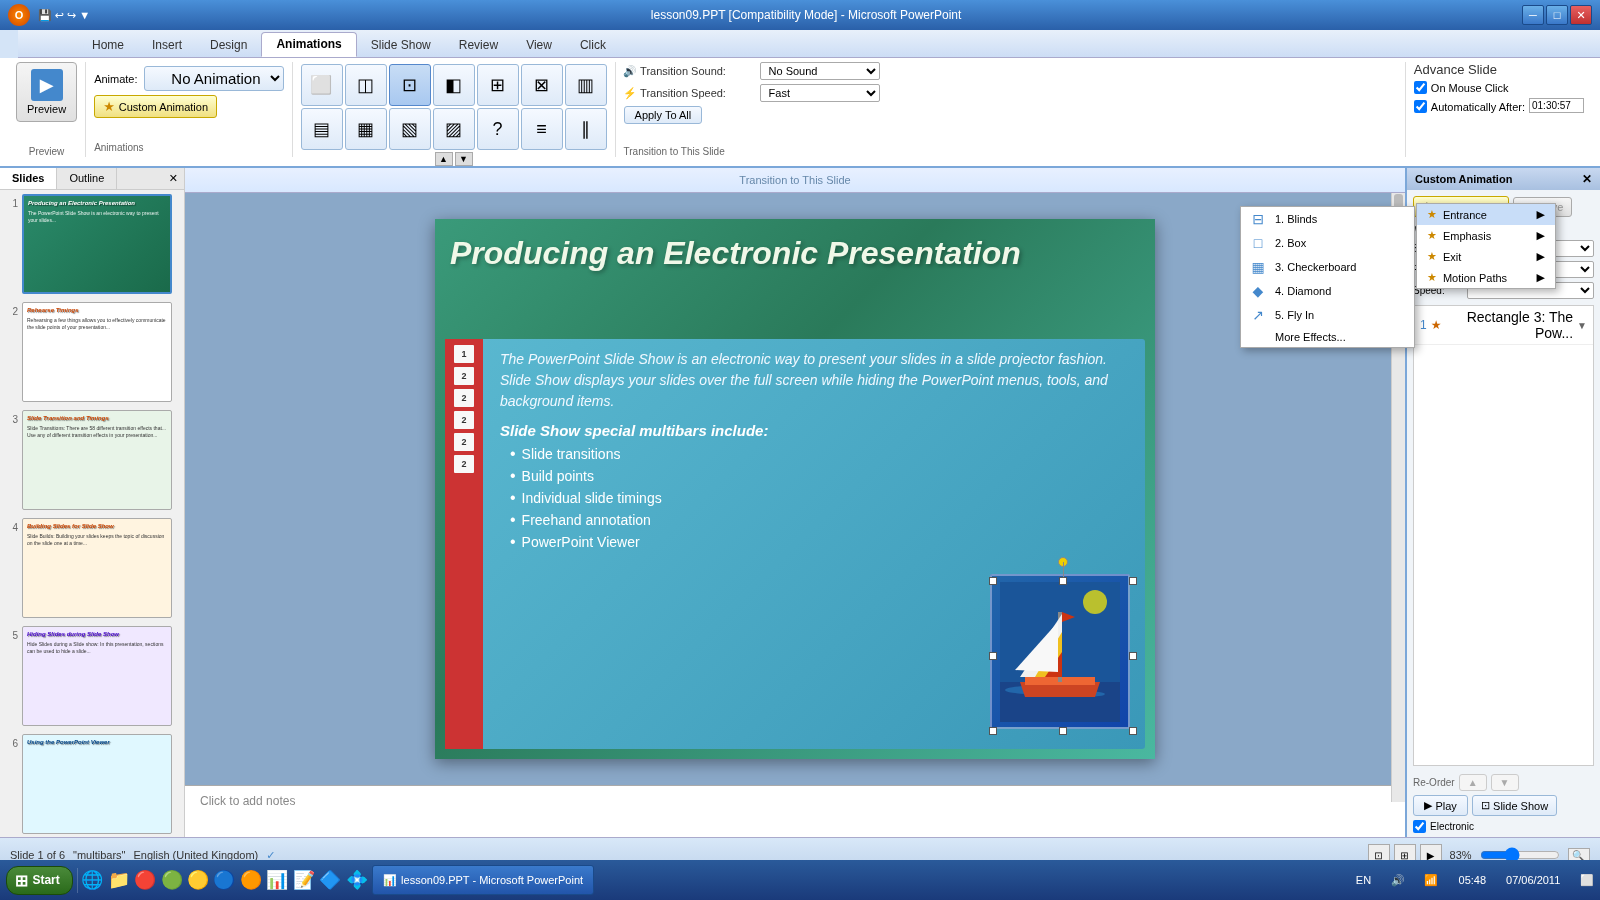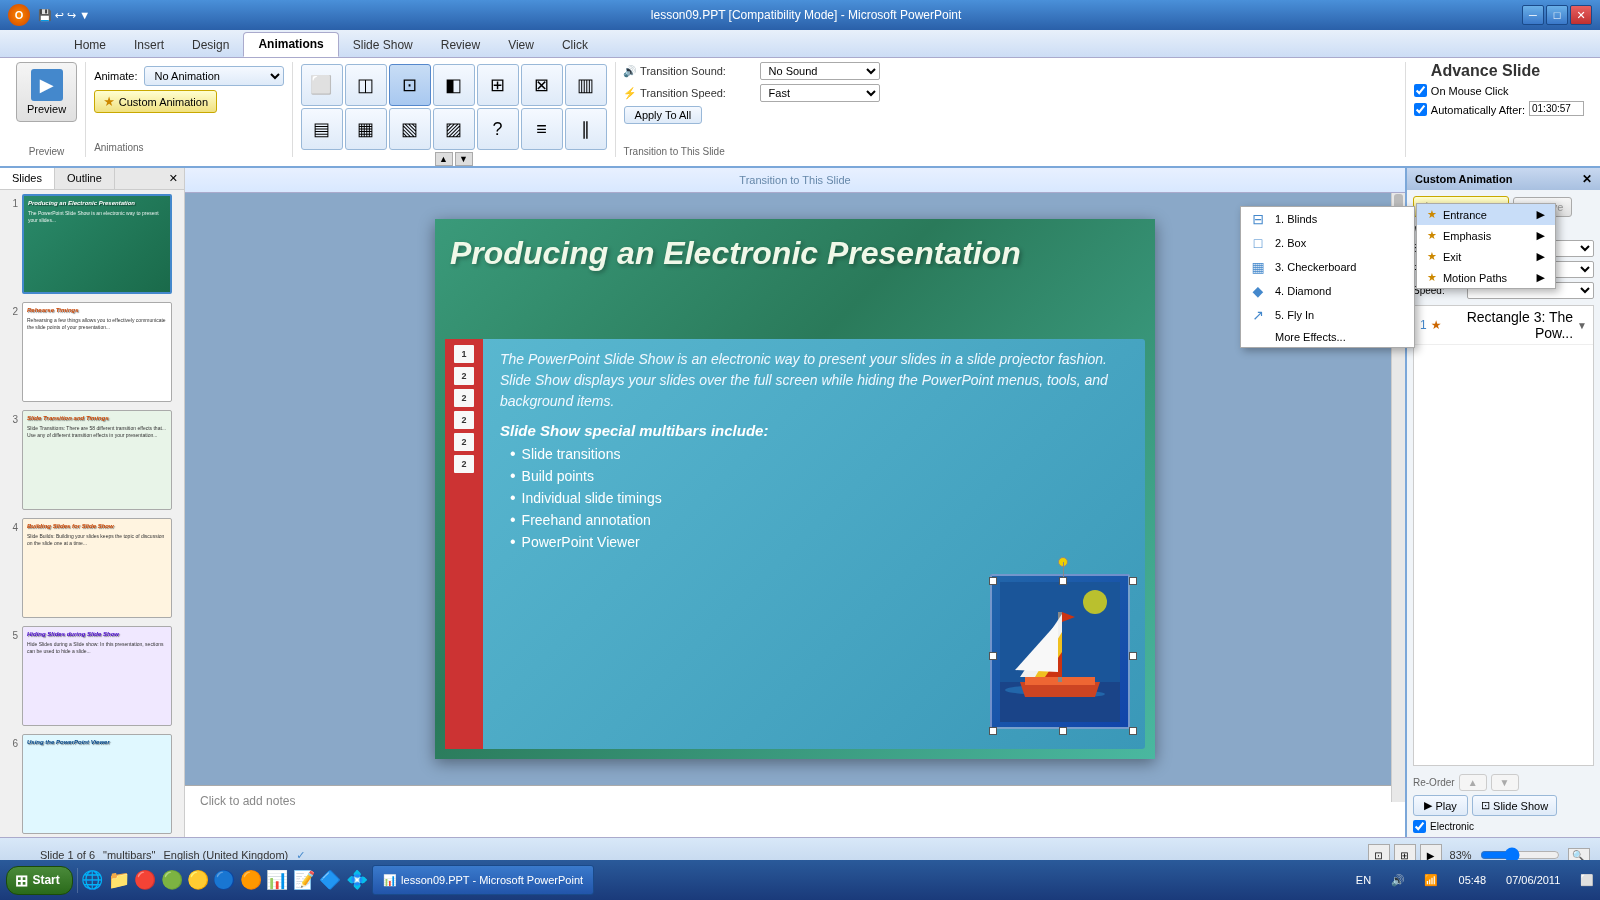--- a/index.html
+++ b/index.html
@@ -30,20 +30,21 @@
     .title-bar-btn.close { background: linear-gradient(to bottom, #e86060, #c03030); }
 
     
     .ribbon-tabs {
       background: linear-gradient(to bottom, #e8f0fa, #ccddf5);
       height: 28px;
       display: flex;
       align-items: flex-end;
       padding-left: 60px;
       border-bottom: 1px solid #aac;
+      margin-left: 18px;
     }
     .ribbon-tab {
       padding: 4px 14px 5px;
       font-size: 12px;
       cursor: pointer;
       border-radius: 4px 4px 0 0;
       color: #333;
     }
     .ribbon-tab.active {
       background: white;
@@ -111,23 +112,24 @@
       font-size: 18px;
     }
     .anim-btn.active { background: linear-gradient(to bottom, #c8ddf5, #a8c8f0); border-color: #5588cc; }
 
     
     .animate-select {
       background: linear-gradient(to bottom, #f5f9ff, #deeaf8);
       border: 1px solid #99b8d8;
       border-radius: 3px;
       padding: 2px 6px;
-      font-size: 11px;
+      font-size: 15px;
       cursor: pointer;
       width: 140px;
+      text-align: right;
     }
     .custom-anim-btn {
       background: linear-gradient(to bottom, #ffffd0, #f0e080);
       border: 1px solid #c8a800;
       border-radius: 3px;
       padding: 3px 8px;
       font-size: 11px;
       cursor: pointer;
       display: flex; align-items: center; gap: 4px;
     }
@@ -158,21 +160,21 @@
       background: linear-gradient(to bottom, #f5f9ff, #deeaf8);
       border: 1px solid #99b8d8;
       border-radius: 3px;
       padding: 2px 10px;
       font-size: 11px;
       cursor: pointer;
     }
 
     
     .advance-section { display: flex; flex-direction: column; gap: 4px; font-size: 11px; }
-    .advance-title { font-weight: bold; color: #333; font-size: 16px; margin-left: 17px; }
+    .advance-title { font-weight: normal; color: #333; font-size: 13px; }
     .checkbox-row { display: flex; align-items: flex-end; gap: 4px; }
 
     
     .main-area {
       display: flex;
       height: calc(900px - 30px - 28px - 110px - 28px - 35px);
     }
 
     
     .slides-panel {
@@ -187,21 +189,21 @@
       display: flex;
       background: #e8e8e8;
       border-bottom: 1px solid #ccc;
     }
     .slides-tab {
       padding: 4px 12px;
       font-size: 11px;
       cursor: pointer;
       border-right: 1px solid #ccc;
     }
-    .slides-tab.active { background: white; font-weight: normal; }
+    .slides-tab.active { background: white; font-weight: bold; }
 
     .slide-close {
       margin-left: auto;
       padding: 4px 6px;
       cursor: pointer;
       font-size: 11px;
     }
 
     .slides-list {
       overflow-y: auto;
@@ -368,21 +370,21 @@
       background: linear-gradient(to bottom, #d8e8f8, #c0d4ec);
       border-top: 1px solid #aac;
       height: 35px;
       display: flex;
       align-items: center;
       padding: 0 10px;
       font-size: 11px;
       color: #333;
       gap: 10px;
     }
-    .status-left { display: flex; align-items: center; gap: 8px; margin-left: 30px; }
+    .status-left { display: flex; align-items: center; gap: 8px; }
     .status-right { margin-left: auto; display: flex; align-items: center; gap: 8px; }
 
     
     .right-panel {
       width: 195px;
       background: #f0f4f8;
       border-left: 2px solid #7ba7d9;
       display: flex;
       flex-direction: column;
       position: relative;

